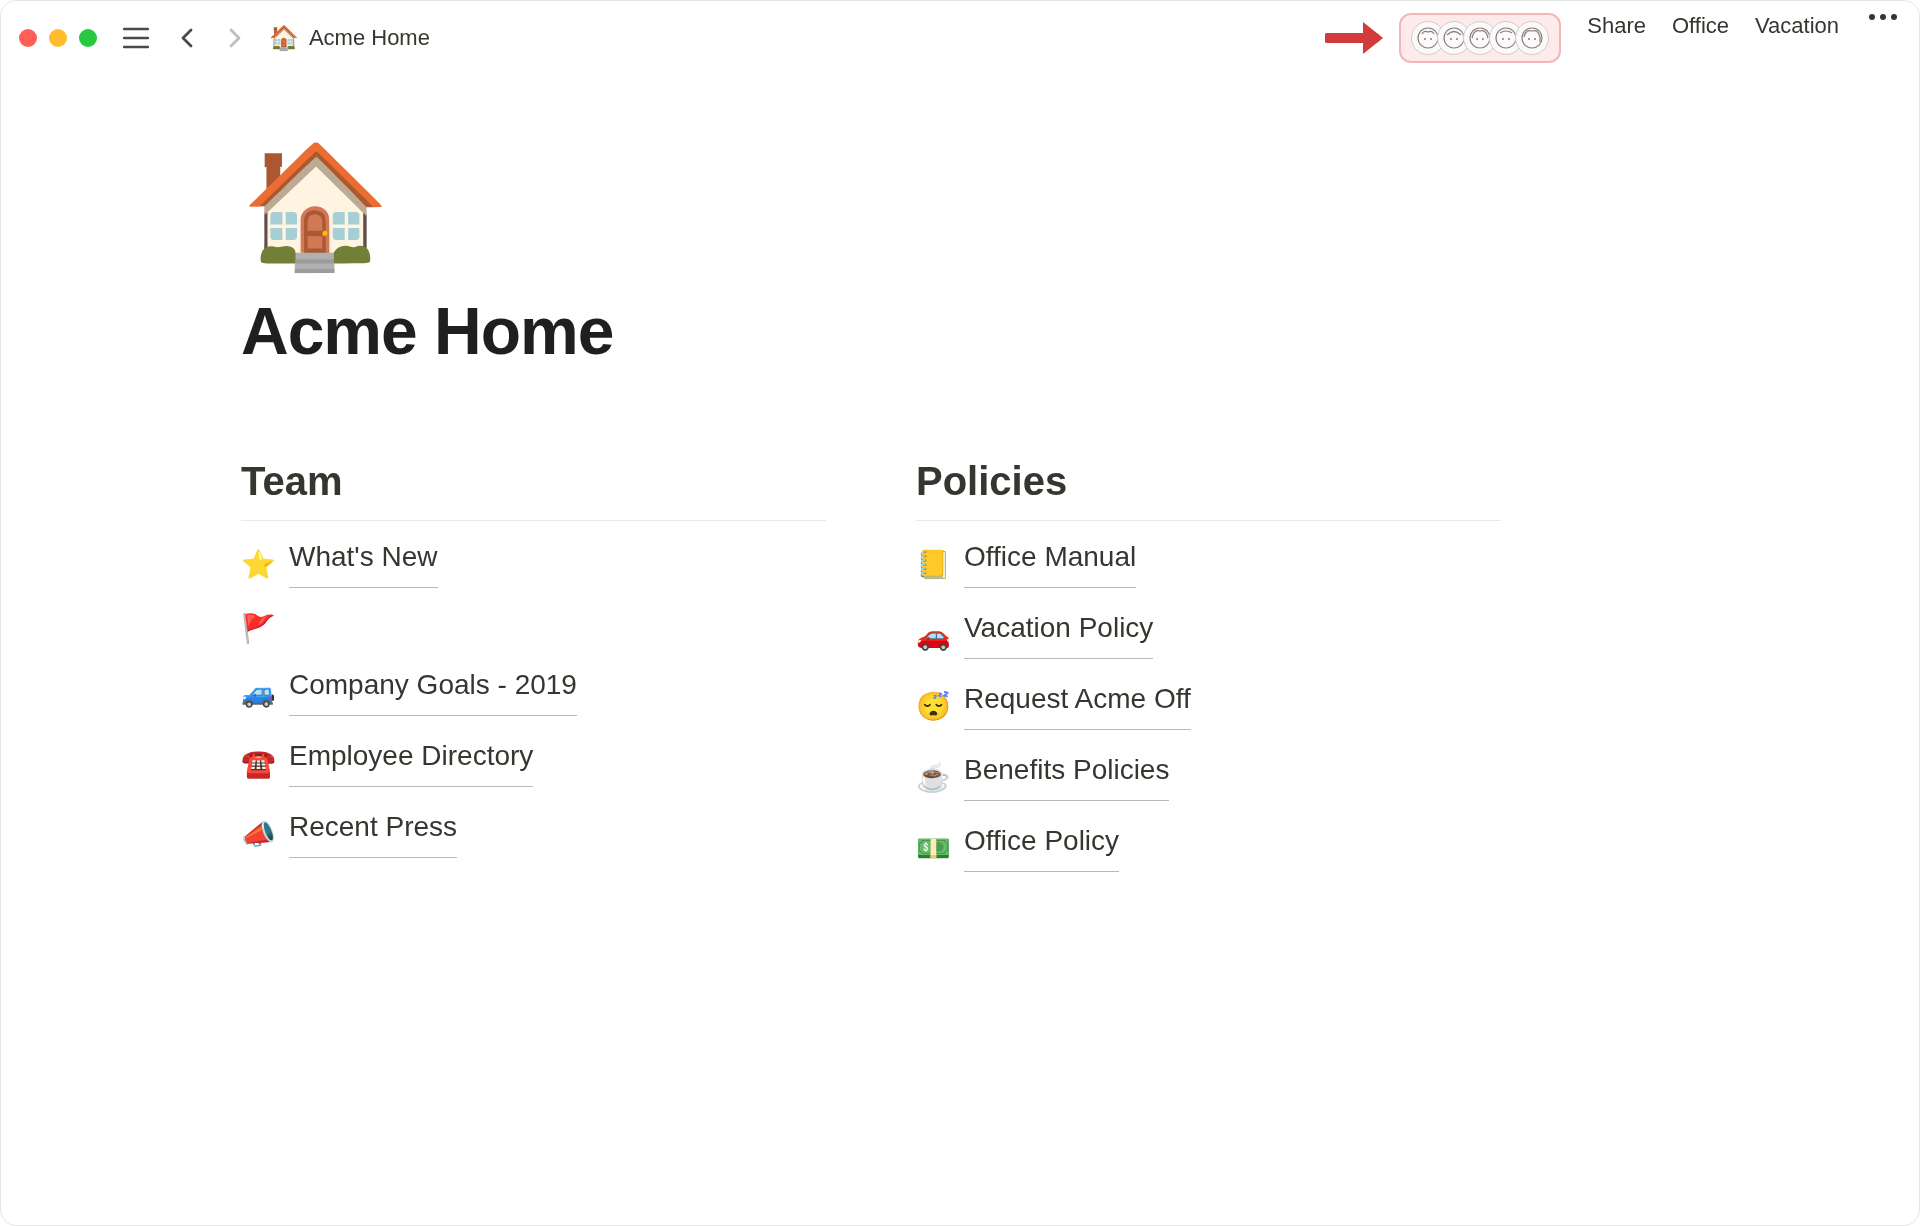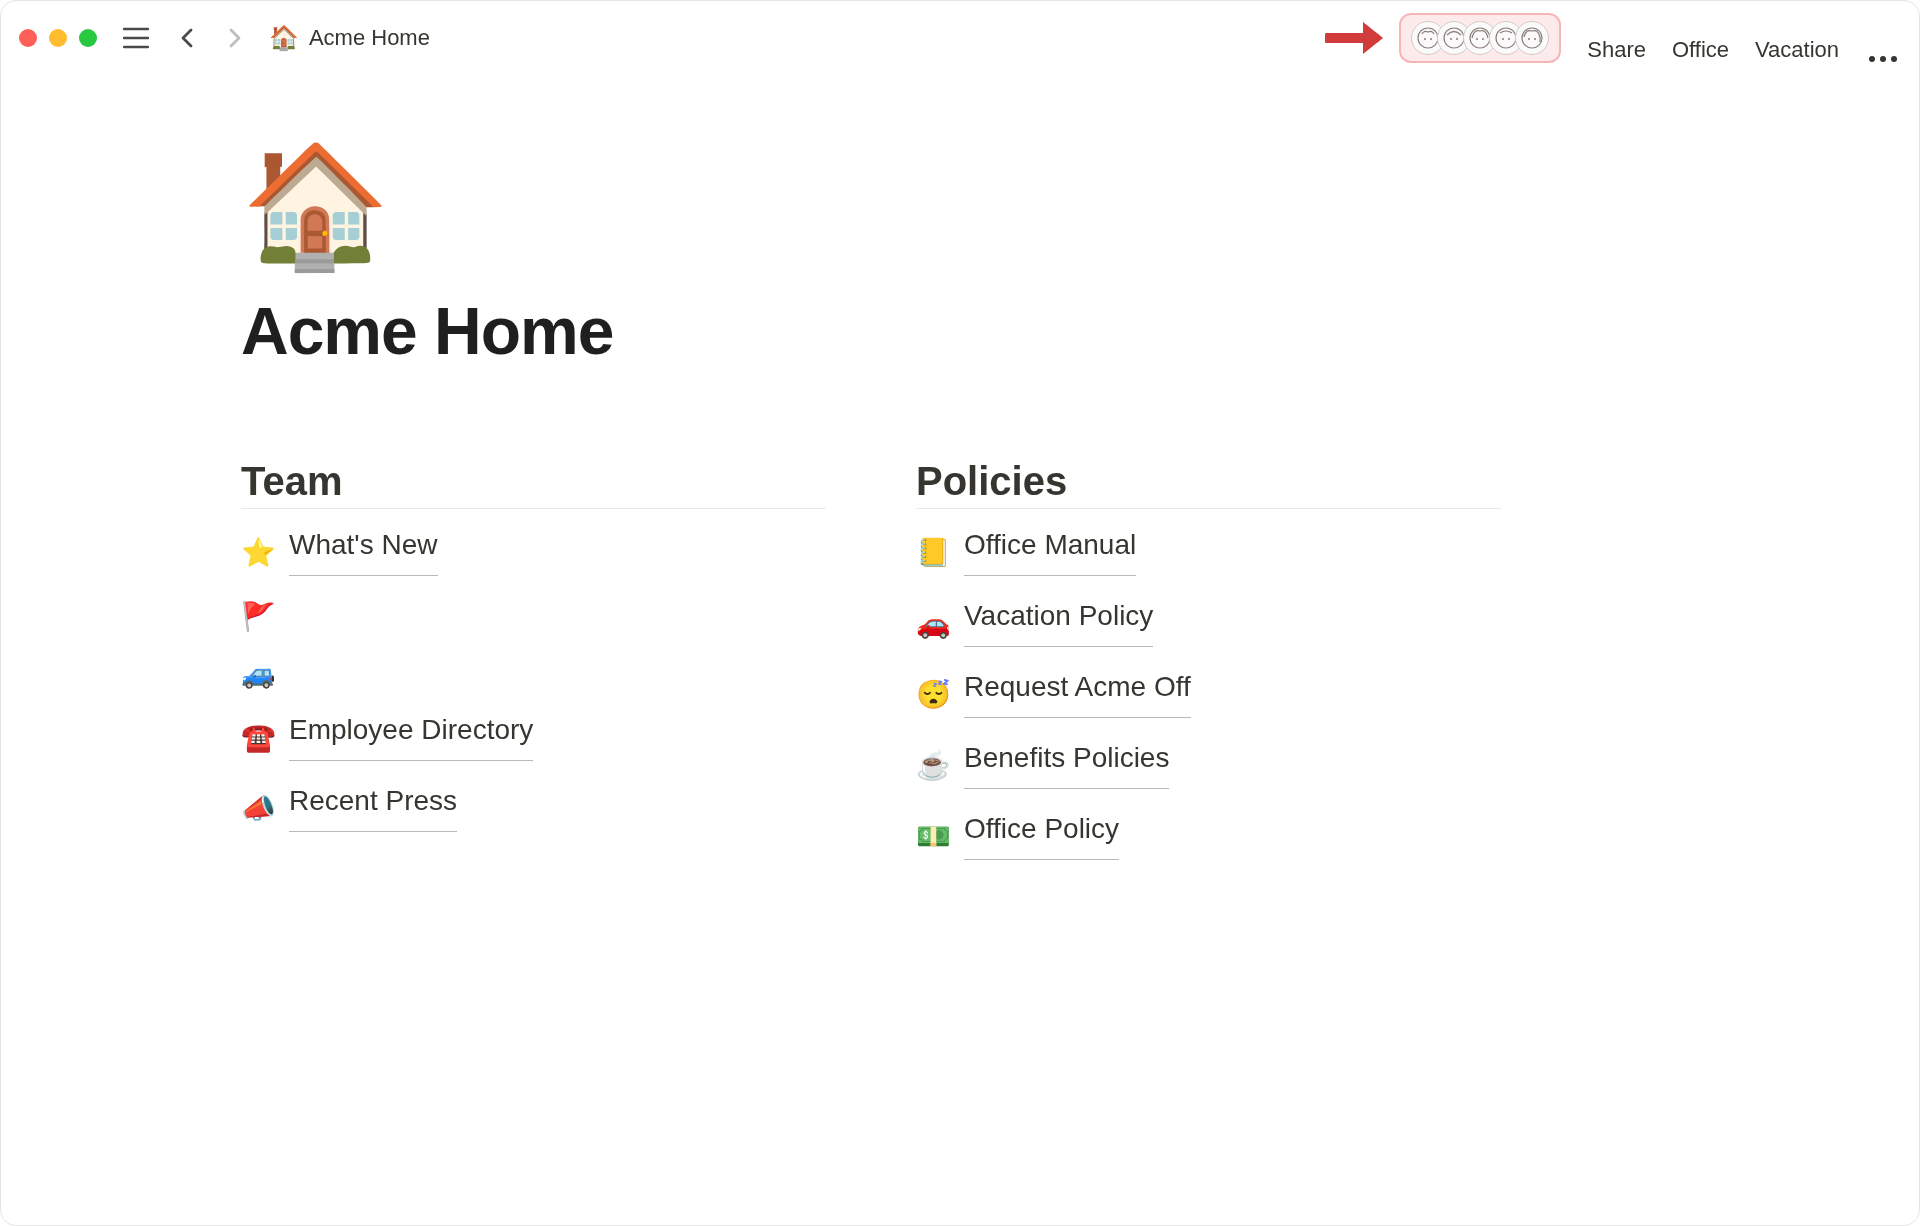--- a/index.html
+++ b/index.html
@@ -58,21 +58,21 @@
       gap: 10px;
       font-size: 22px;
       color: #37352f;
       margin-left: 6px;
       cursor: pointer;
     }
     .breadcrumb .emoji { font-size: 24px; }
     .topbar-right {
       margin-left: auto;
       display: flex;
-      align-items: flex-end;
+      align-items: flex-start;
       gap: 26px;
     }
     .presence-wrap {
       position: relative;
       display: flex;
       align-items: center;
     }
     .presence-arrow {
       width: 62px; height: 40px;
       margin-right: 12px;
@@ -133,21 +133,21 @@
       margin-bottom: 90px;
     }
     .columns {
       display: flex;
       gap: 90px;
     }
     .col { flex: 1; min-width: 0; }
     .col-heading {
       font-size: 40px;
       font-weight: 600;
-      padding-bottom: 4px;
+      padding-bottom: 16px;
       border-bottom: 1px solid #e9e9e7;
       margin-bottom: 20px;
     }
     .linklist {
       display: flex;
       flex-direction: column;
       gap: 24px;
     }
     .link-row {
       display: flex;
@@ -270,20 +270,21 @@
           <div class="linklist">
             <div class="link-row">
               <span class="emj">⭐</span>
               <span class="lbl">What's New</span>
             </div>
             <div class="link-row">
               <span class="emj">🚩</span>
             </div>
             <div class="link-row">
               <span class="emj">🚙</span>
+              <span class="lbl">Company Goals - 2019</span>
             </div>
             <div class="link-row">
               <span class="emj">☎️</span>
               <span class="lbl">Employee Directory</span>
             </div>
             <div class="link-row">
               <span class="emj">📣</span>
               <span class="lbl">Recent Press</span>
             </div>
           </div>

